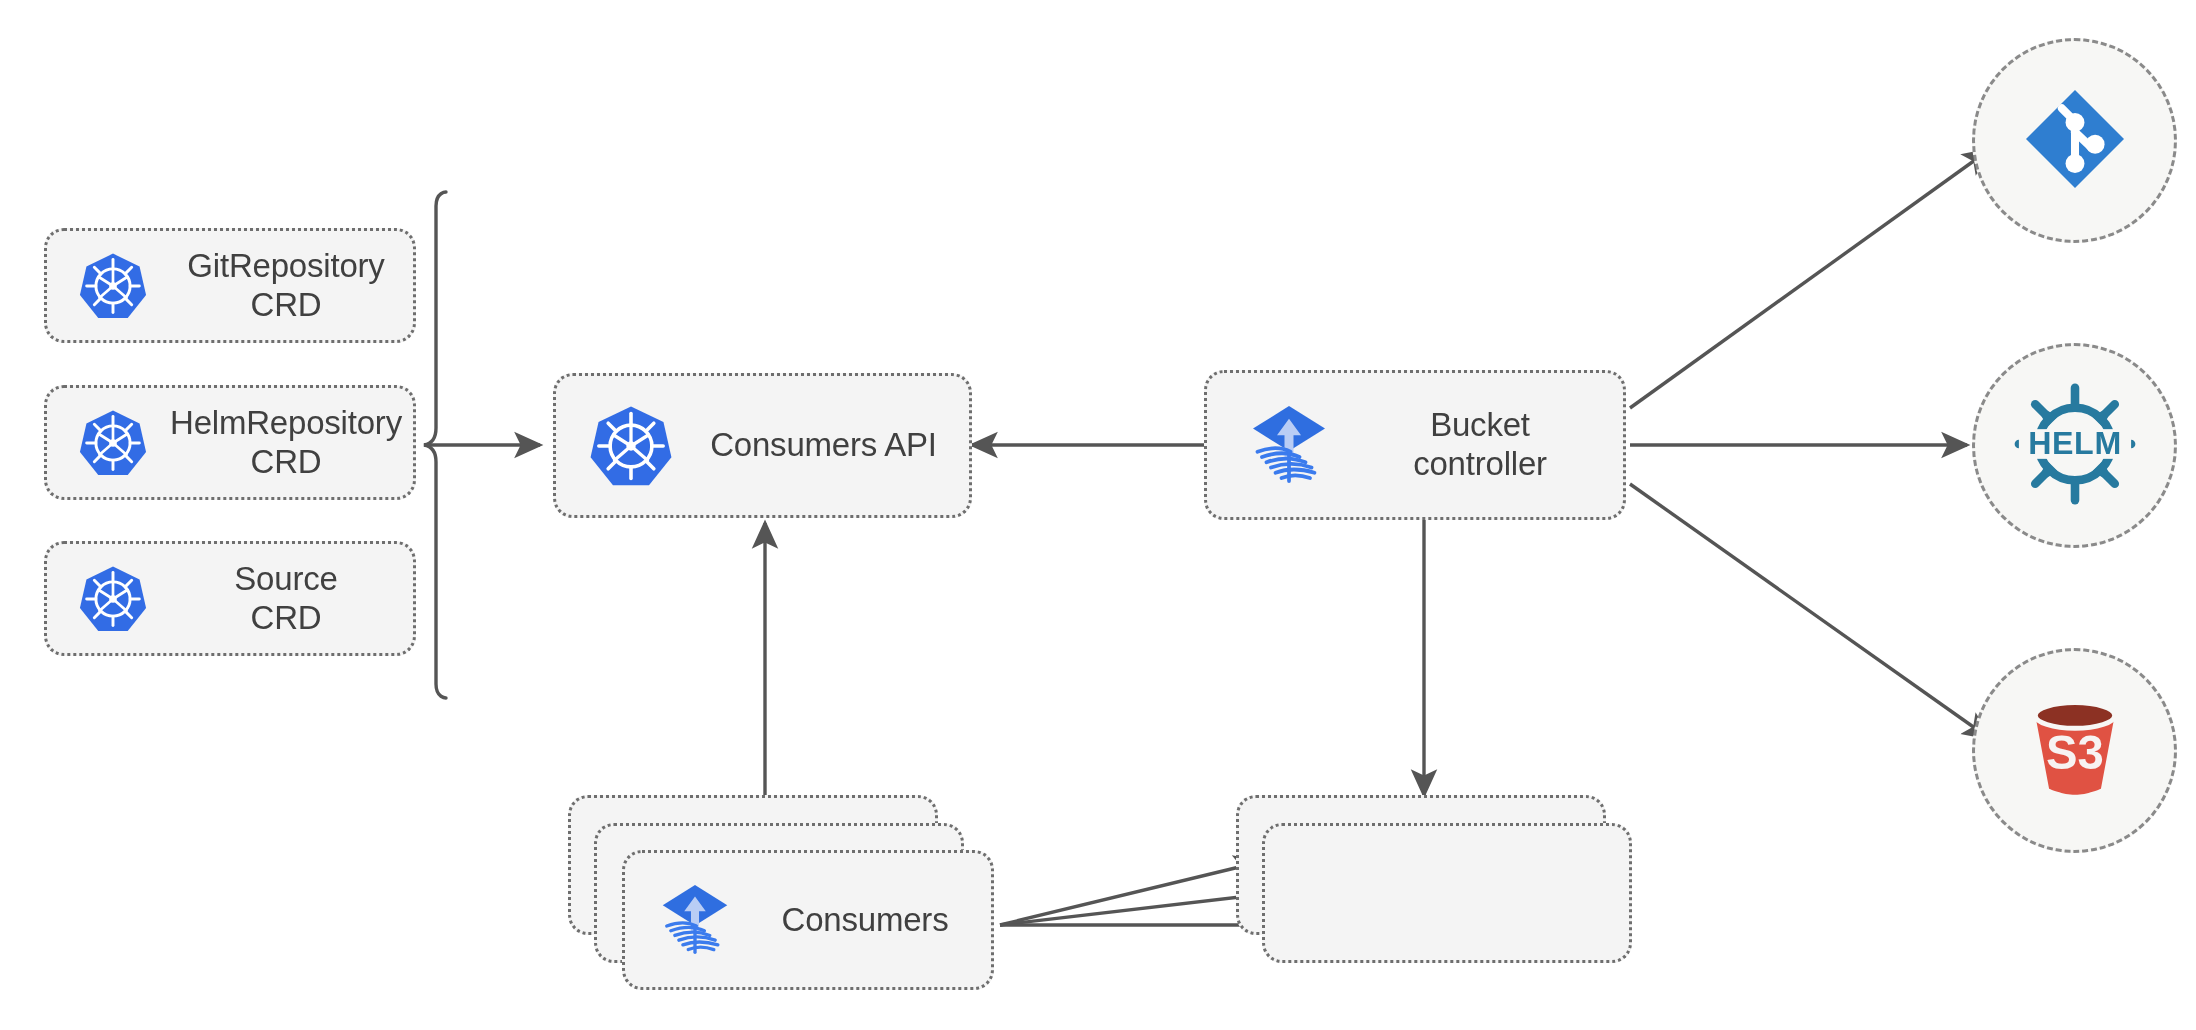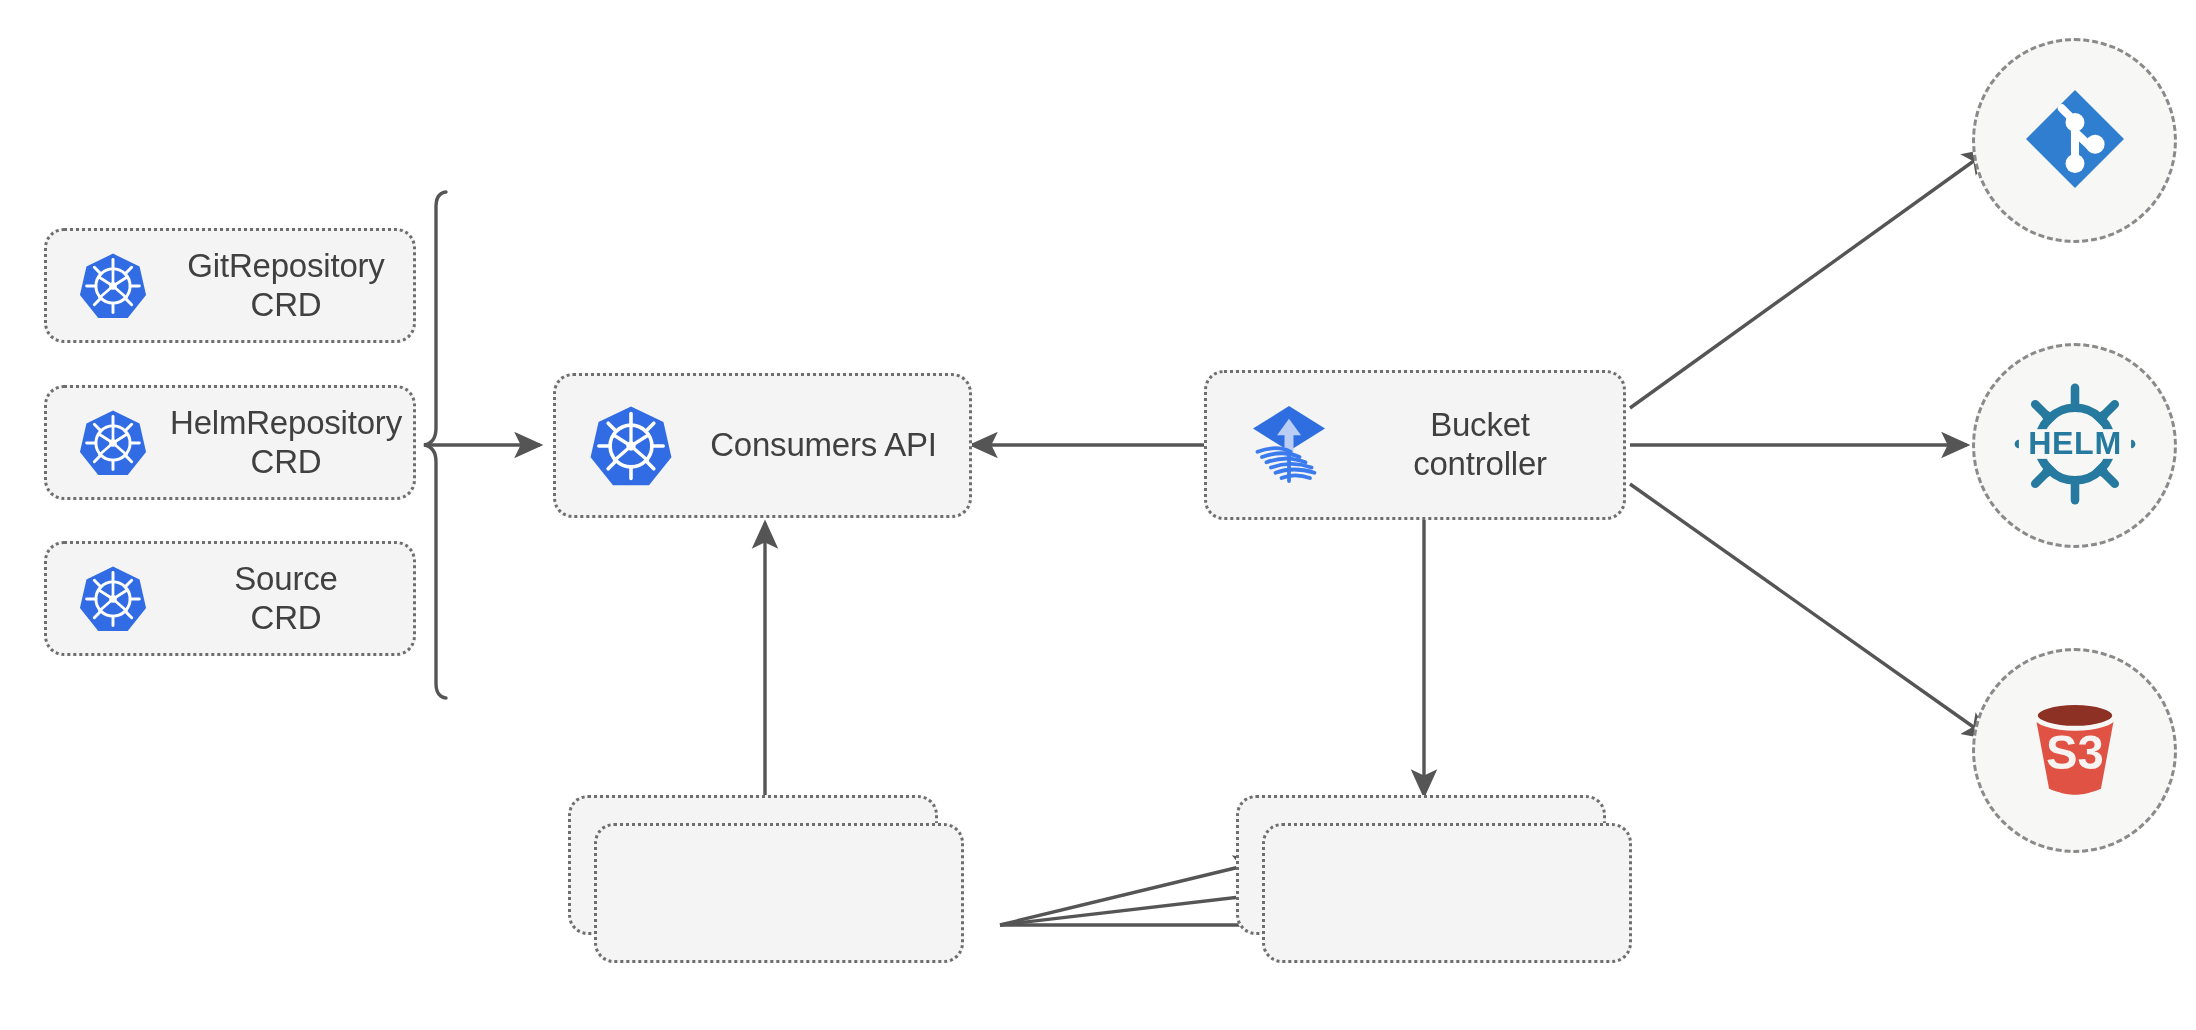--- a/index.html
+++ b/index.html
@@ -264,20 +264,38 @@
         </g>
       </svg>
     </span>
     <span class="node-label" style="flex:1; text-align:center; padding-right:16px;">Bucket
 controller</span>
   </div>
 
   <div class="stack" style="left:568px; top:795px; width:440px; height:200px;">
     <div class="layer" style="left:0; top:0; width:370px; height:140px; z-index:1;"></div>
     <div class="layer" style="left:26px; top:28px; width:370px; height:140px; z-index:2;"></div>
+    <div class="layer front" style="left:54px; top:55px; width:372px; height:140px;">
+      <span class="icon-slot" style="width:112px; padding-left:14px;">
+        <svg width="86" height="86" viewBox="0 0 64 64" aria-hidden="true">
+          <path d="M32 6 L56 21 L32 36 L8 21 Z" fill="#2f6ee0"></path>
+          <path d="M32 14.5 L40 25.5 L35 25.5 L35 40.5 L29 40.5 L29 25.5 L24 25.5 Z" fill="#b9cdf5"></path>
+          <g stroke="#3b7bed" stroke-width="2.5" fill="none" stroke-linecap="round">
+            <path d="M11 36.5 C 19 33.5, 27 33.5, 33 36.5"></path>
+            <path d="M14 40 C 23 36.8, 32 36.8, 39 40"></path>
+            <path d="M17 43.5 C 26 40.3, 35 40.3, 43 43.5"></path>
+            <path d="M20 47 C 29 43.8, 38 43.8, 47 47"></path>
+            <path d="M23 50.5 C 31 47.5, 39 47.5, 49 50.5"></path>
+            <path d="M27 54 C 33 51.5, 39 51.5, 46 54"></path>
+            <path d="M32 36.5 L32 56"></path>
+          </g>
+        </svg>
+      </span>
+      <span class="node-label" style="flex:1; text-align:center; padding-right:12px;">Consumers</span>
+    </div>
   </div>
 
   <div class="stack" style="left:1236px; top:795px; width:440px; height:200px;">
     <div class="layer" style="left:0; top:0; width:370px; height:140px; z-index:1;"></div>
     <div class="layer" style="left:26px; top:28px; width:370px; height:140px; z-index:2;"></div>
   </div>
 
   <div class="circle-node" style="left:1972px; top:38px; width:205px; height:205px;">
     <span>
       <svg width="112" height="112" viewBox="0 0 64 64" aria-hidden="true">

